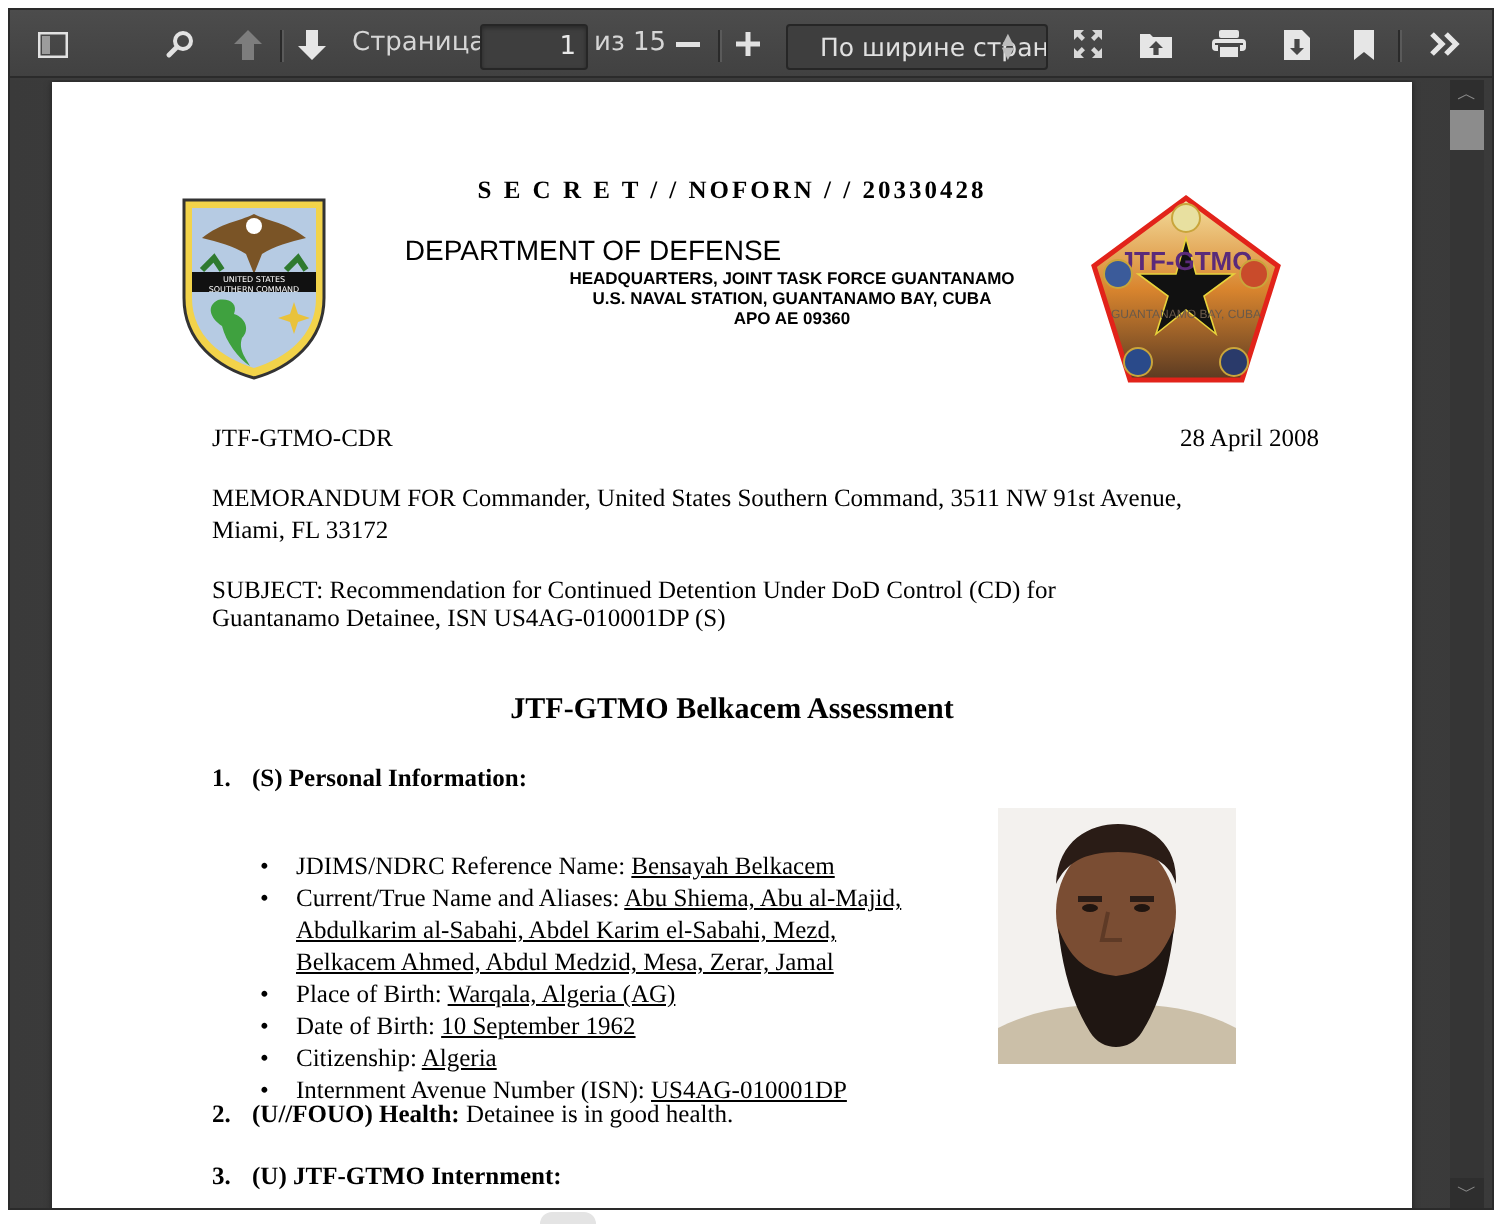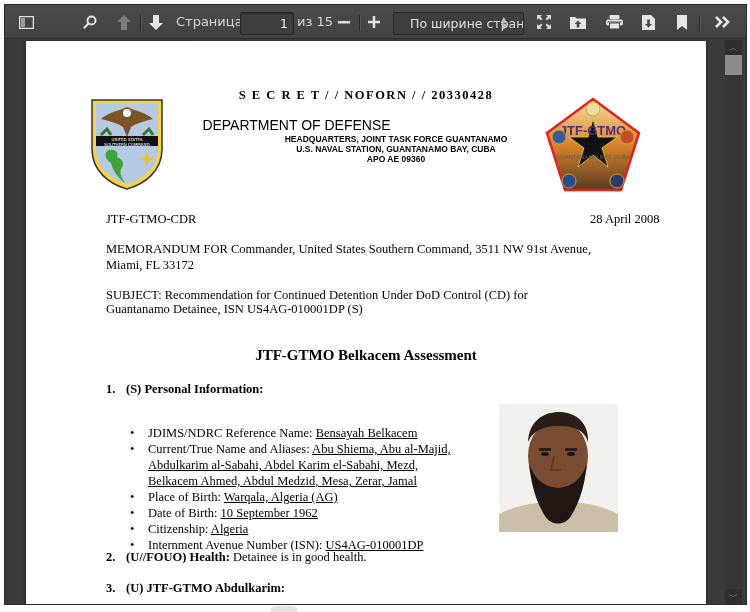--- a/index.html
+++ b/index.html
@@ -230,21 +230,21 @@
           <ellipse cx="46" cy="50" rx="4" ry="2" fill="#201510"></ellipse>
           <ellipse cx="72" cy="50" rx="4" ry="2" fill="#201510"></ellipse>
           <path d="M55 52 L52 66 L62 66" stroke="#5e3a26" stroke-width="2" fill="none"></path>
         </svg>
       </div>
 
       <div class="txt b" style="left:80px;top:508px;">2.</div>
       <div class="txt" style="left:100px;top:508px;"><span class="b">(U//FOUO)  Health:</span><span>  Detainee is in good health.</span></div>
 
       <div class="txt b" style="left:80px;top:539px;">3.</div>
-      <div class="txt b" style="left:100px;top:539px;">(U)  JTF-GTMO Abdulkarim:</div>
+      <div class="txt b" style="left:100px;top:539px;">(U)  JTF-GTMO Internment:</div>
     </div>
 
     <div class="scrollbar">
       <div class="scroll-up"><span>︿</span></div>
       <div class="scroll-thumb"></div>
       <div class="scroll-down"><span>﹀</span></div>
     </div>
   </div>
 </div>
 

